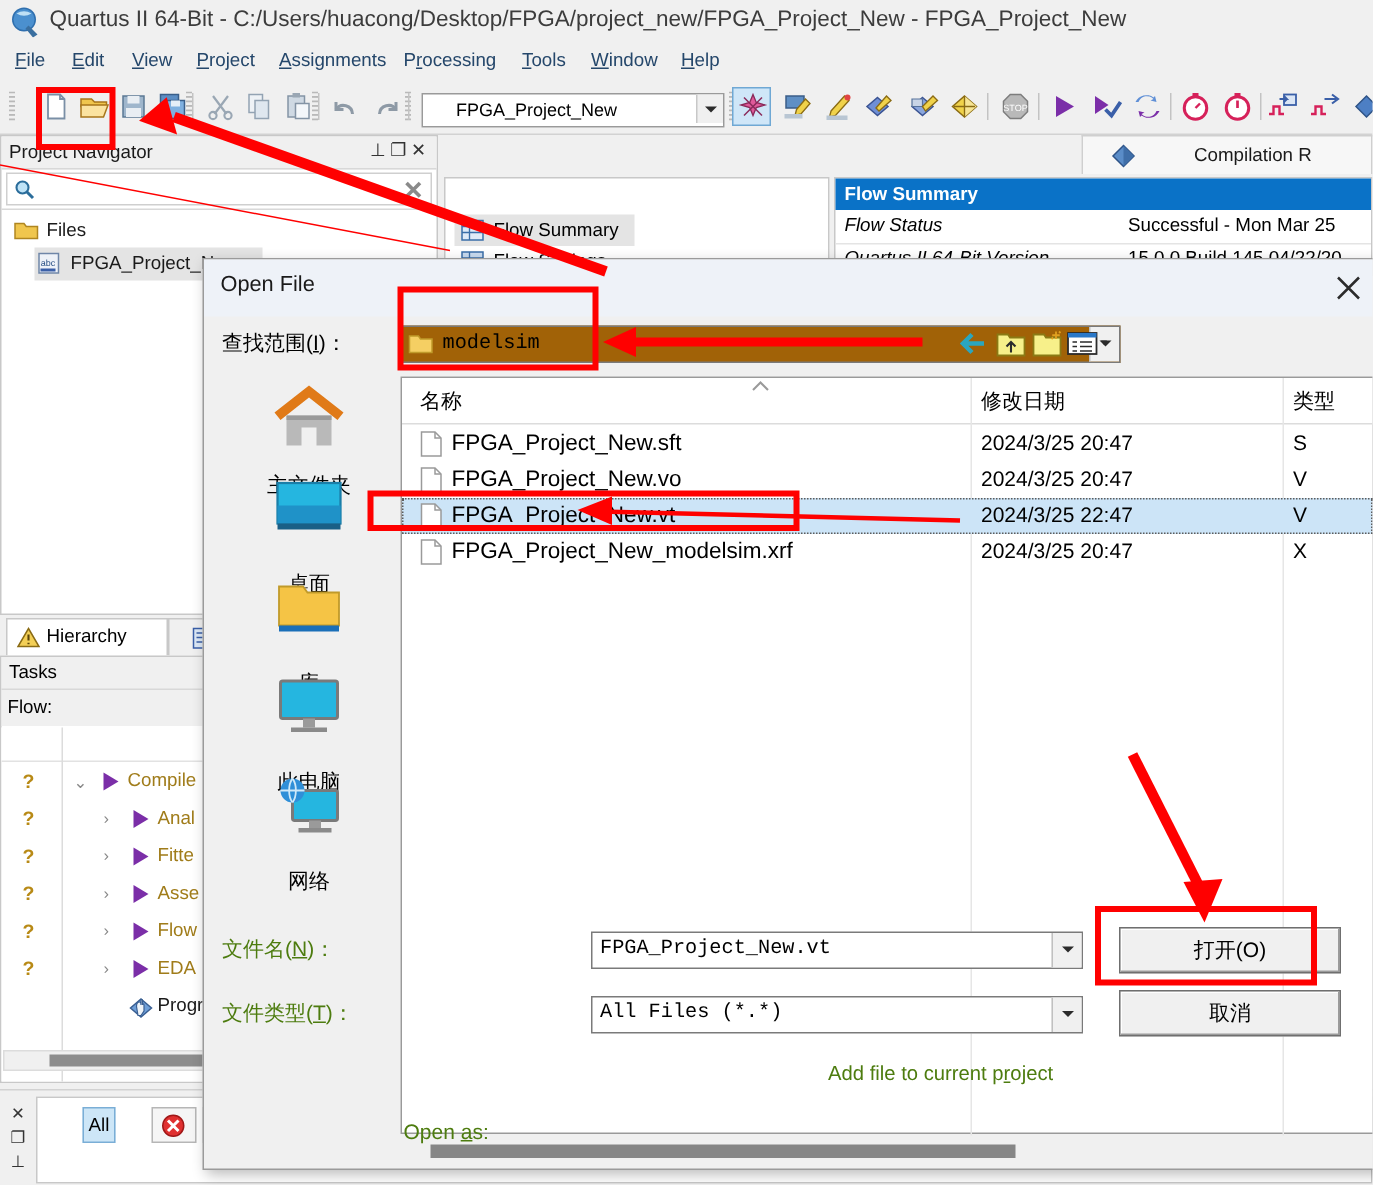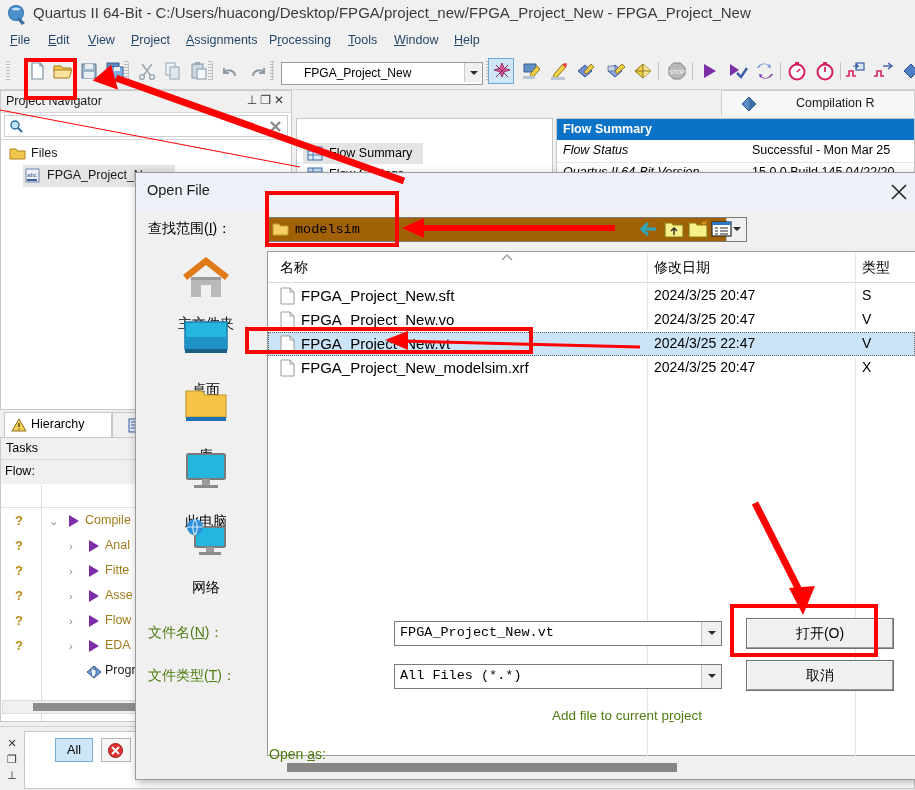--- a/index.html
+++ b/index.html
@@ -468,21 +468,21 @@
 <div class="frag" style="left:856px;top:361px">X</div>
 <div class="frag" style="left:878px;top:365px">% )</div>
 
 <div id="msgbar">
   <div class="side">
     <div>✕</div>
     <div>❐</div>
     <div>⊥</div>
   </div>
   <div class="panel">
-    <div class="mbtn sel" style="left:30px;width:38px">
+    <div class="mbtn sel" style="left:30px;width:22px">
       <div class="ml">All</div>
     </div>
     <div class="mbtn" style="left:76px;width:30px">
       <svg style="position:absolute;left:5px;top:3px;width:17px;height:17px" viewBox="0 0 17 17">
         <circle cx="8.5" cy="8.5" r="7" fill="#e03030" stroke="#a01818" stroke-width="1"></circle>
         <path d="M5 5l7 7M12 5l-7 7" stroke="#fff" stroke-width="2"></path>
       </svg>
     </div>
     <div class="mbtn" style="left:110px;width:30px">
       <svg style="position:absolute;left:5px;top:3px;width:17px;height:17px" viewBox="0 0 17 17">

